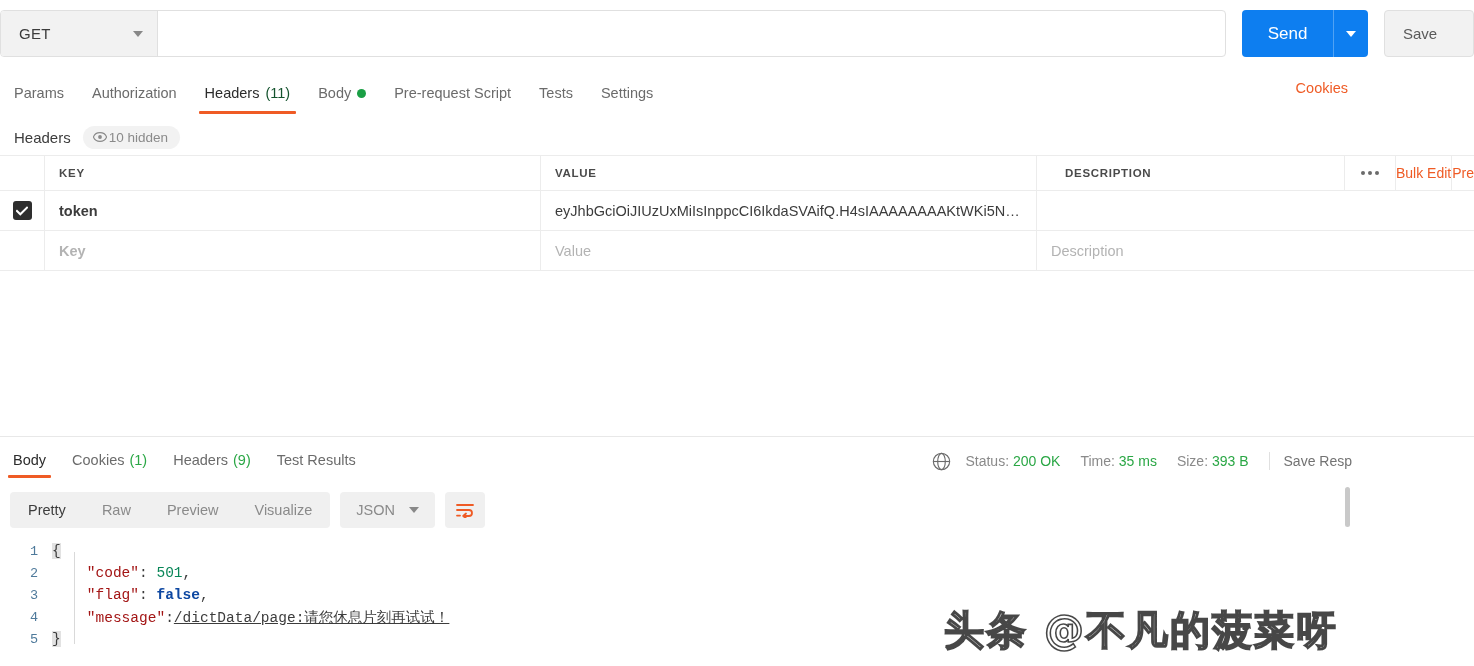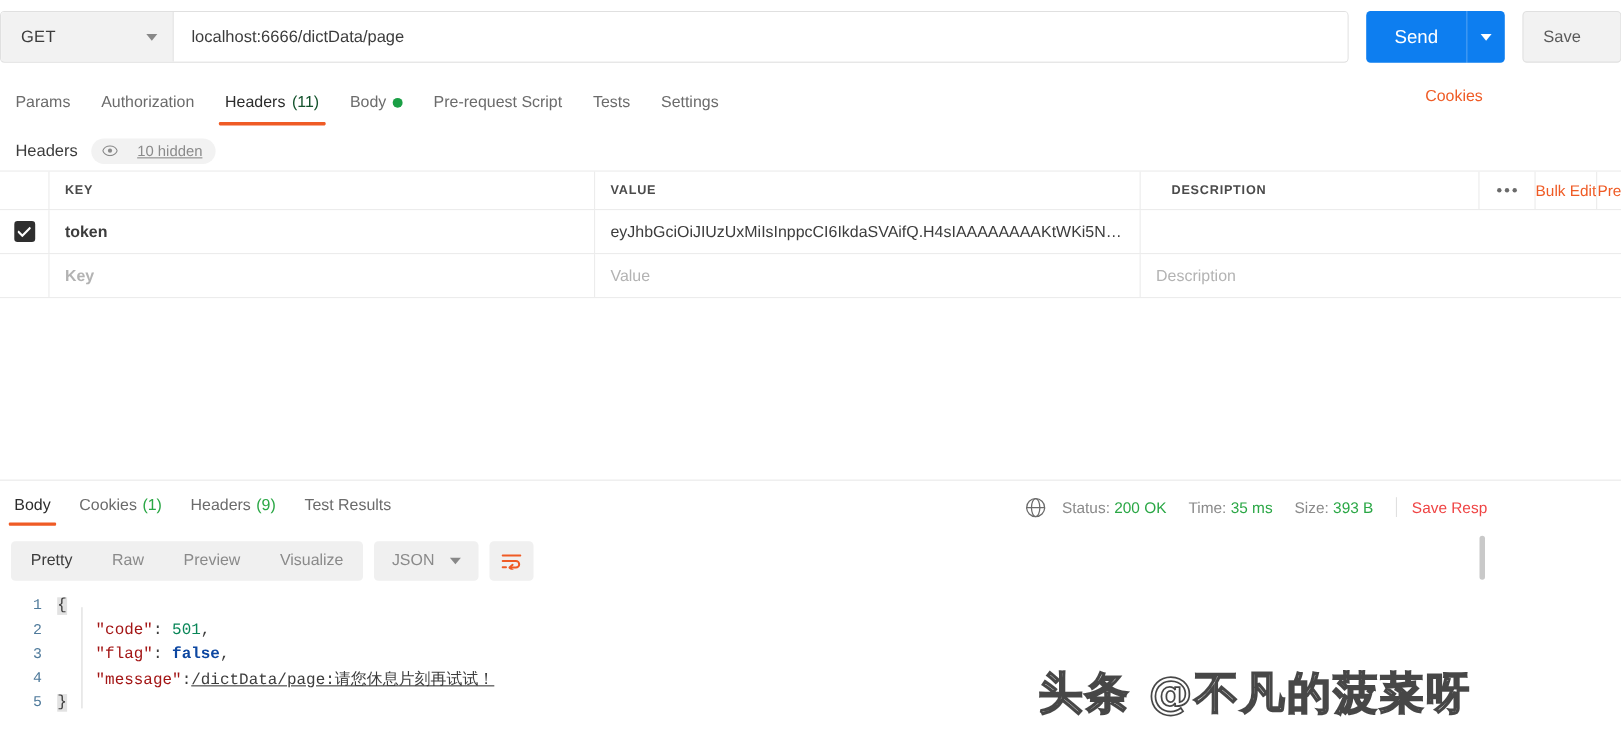--- a/index.html
+++ b/index.html
@@ -92,23 +92,23 @@
     padding-right: 4px;
   }
 
   
   .hdr-label-row {
     position: absolute; top: 120px; left: 0; width: 1474px; height: 34px;
     display: flex; align-items: center; gap: 12px; padding-left: 14px;
   }
   .hdr-label { font-size: 15px; color: #3c3c3c; }
   .hidden-pill {
-    display: flex; align-items: center; gap: 18px;
+    display: flex; align-items: center; gap: 2px;
     background: #f2f2f2; border-radius: 12px;
-    padding: 4px 12px 4px 10px; font-size: 13.5px; color: #8a8a8a; text-decoration: underline;
+    padding: 4px 12px 4px 10px; font-size: 13.5px; color: #8a8a8a;
   }
   .eye-ic { display: block; }
 
   
   .tbl { position: absolute; top: 155px; left: 0; width: 1474px; }
   .trow { display: flex; border-bottom: 1px solid #ececec; }
   .trow.head { border-top: 1px solid #ececec; }
   .cell {
     border-right: 1px solid #ececec; display: flex; align-items: center;
     height: 100%; padding: 0 14px; overflow: hidden;
@@ -168,21 +168,21 @@
   .rsp-tab .cnt { color: #2aa745; }
 
   .status-bar {
     position: absolute; top: 448px; right: 0; height: 26px;
     display: flex; align-items: center; gap: 0; white-space: nowrap;
   }
   .globe-ic { margin-right: 14px; }
   .st-item { font-size: 14px; color: #8a8a8a; margin-right: 20px; }
   .st-item b { font-weight: normal; color: #2aa745; }
   .st-sep { width: 1px; height: 18px; background: #e0e0e0; margin: 0 14px 0 0; }
-  .save-resp { font-size: 14px; color: #ef4444; }
+  .save-resp { font-size: 14px; color: #737373; }
 
   
   .fmt-row {
     position: absolute; top: 492px; left: 10px;
     display: flex; align-items: center; gap: 10px;
   }
   .fmt-group {
     display: flex; align-items: center; background: #f0f0f0;
     border-radius: 4px; height: 36px;
   }
@@ -245,21 +245,20 @@
 <body>
 
 <div id="app">
 
   <div class="urlbar-row">
     <div class="method-url-wrap">
       <div class="method-box">
         <span>GET</span>
         <span class="caret-dn"></span>
       </div>
-      <input class="url-input" type="text" value="localhost:6666/dictData/page" style="">
     </div>
     <div class="send-btn">
       <div class="send-main">Send</div>
       <div class="send-caret">
           <i></i>
         </div>
     </div>
     <div class="save-btn">
       <span>Save</span>
     </div>

